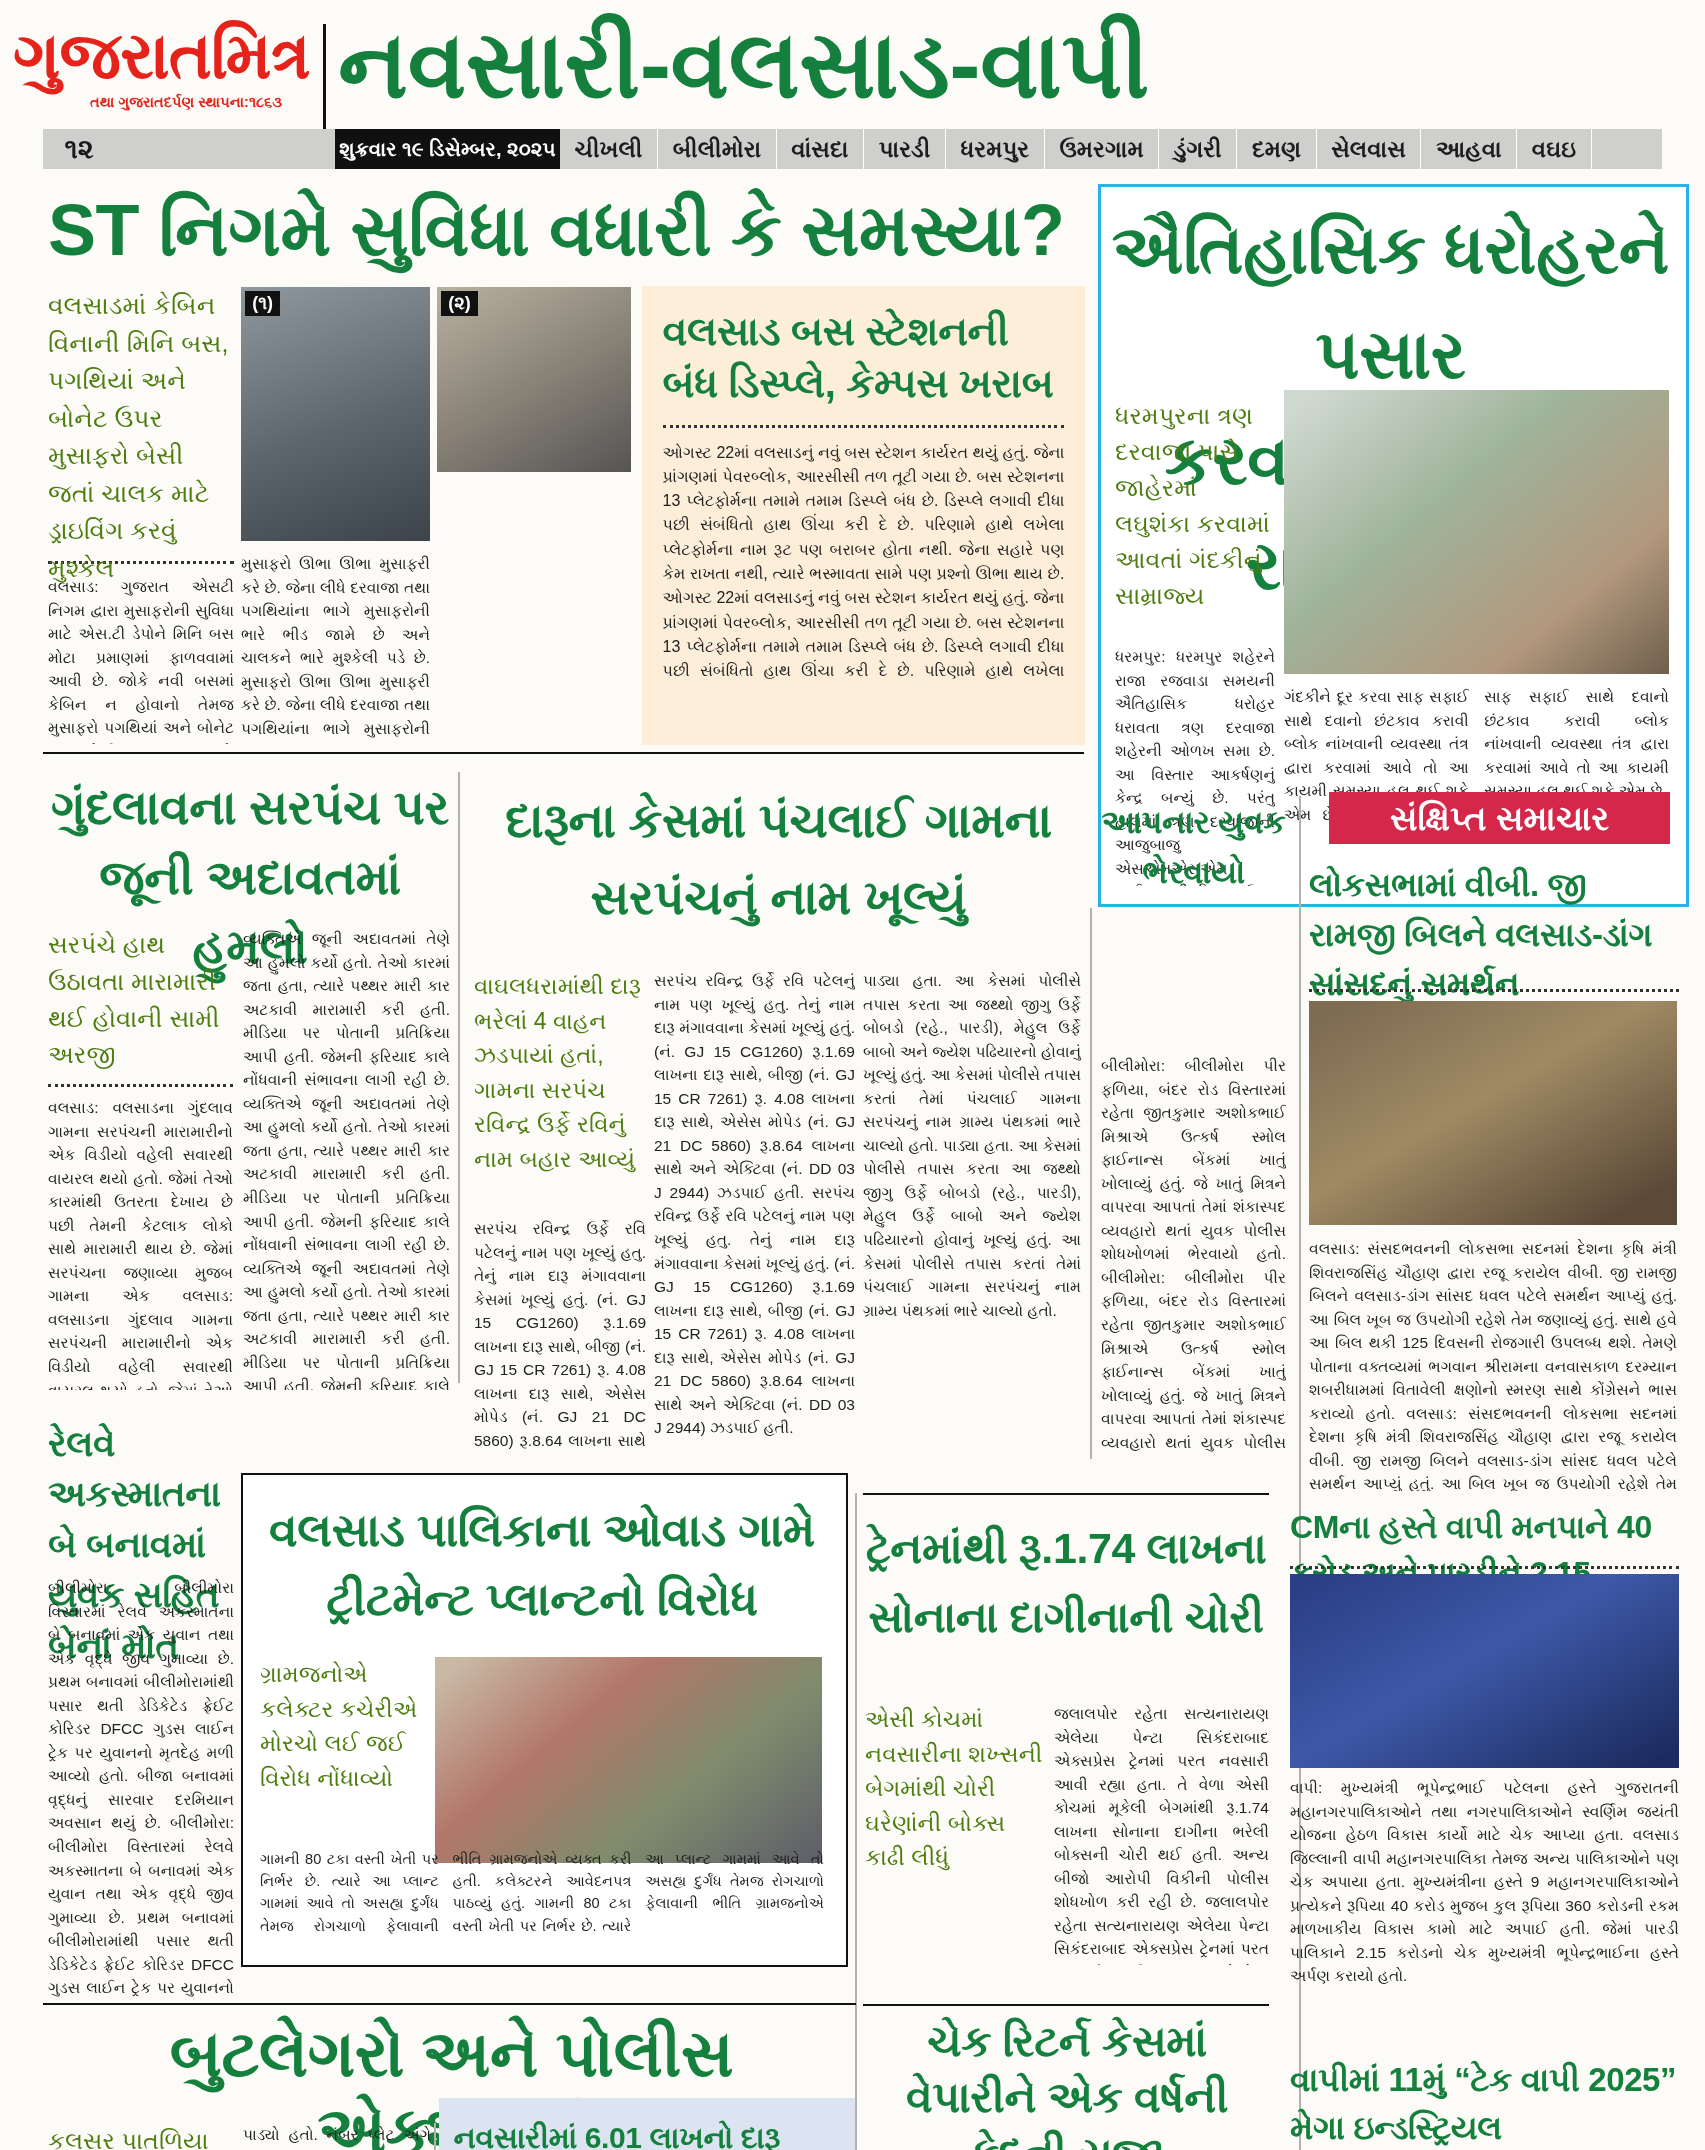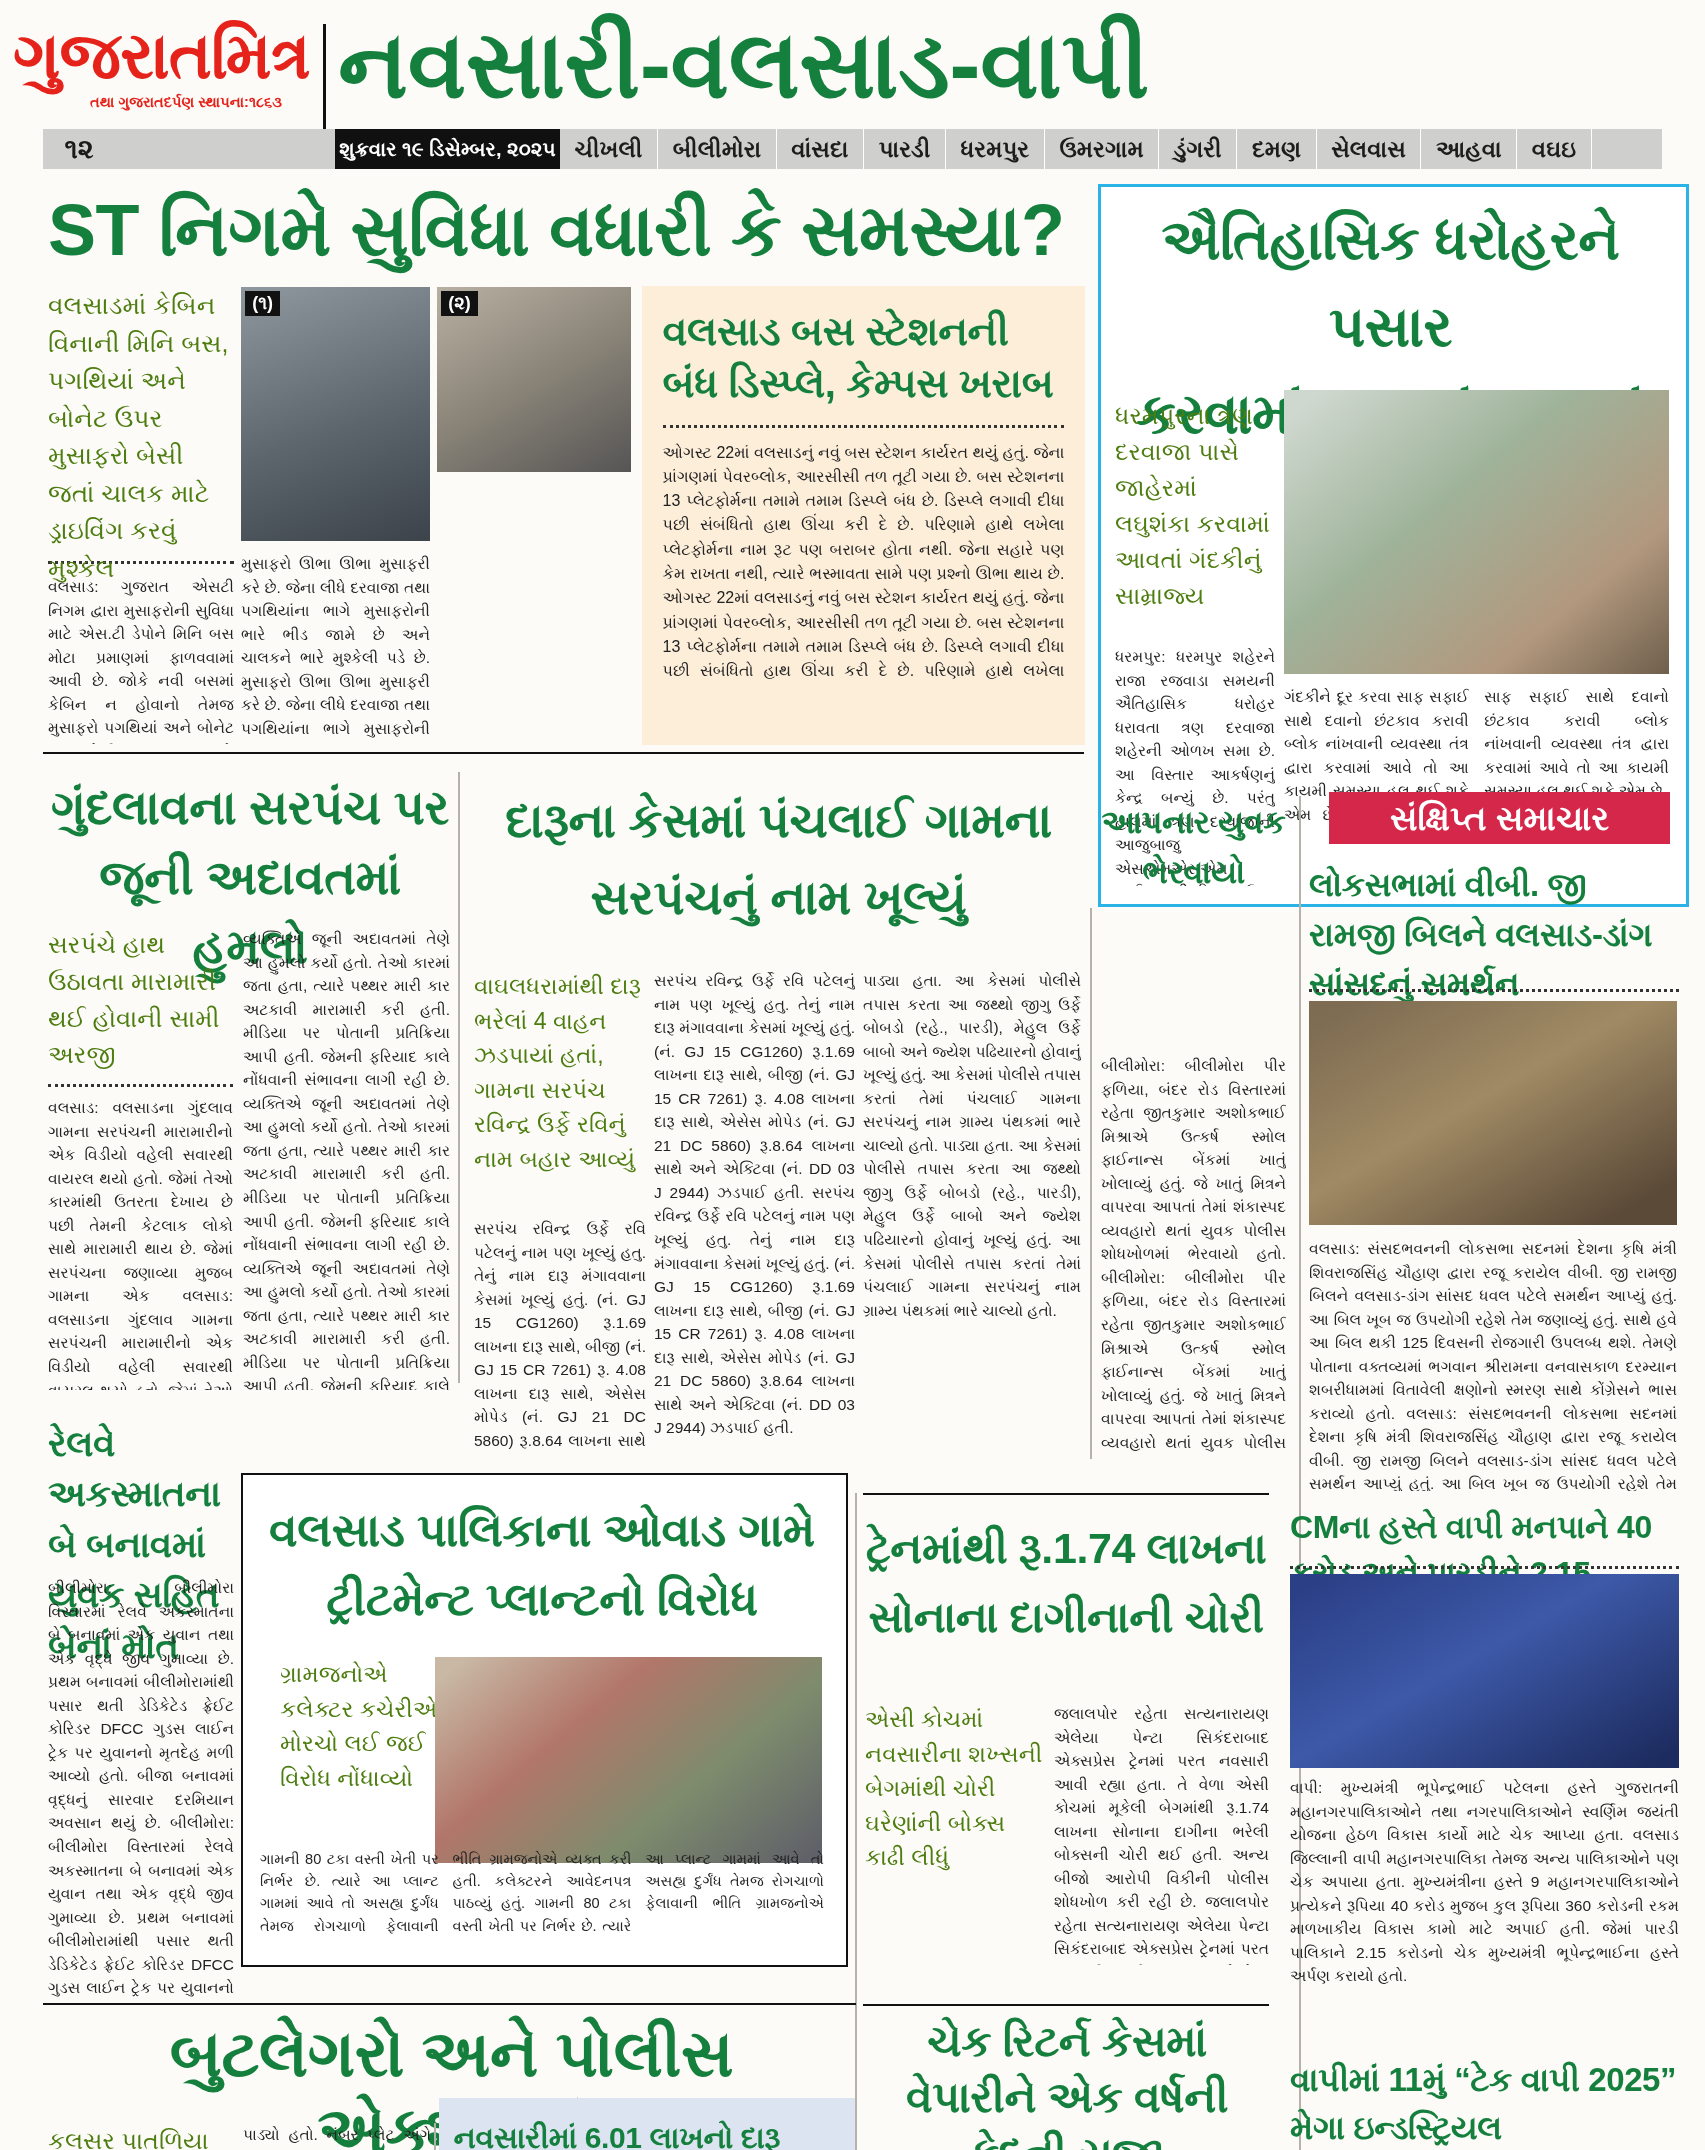--- a/index.html
+++ b/index.html
@@ -65,21 +65,21 @@
     <span class="tag">(૨)</span>
   </div>
 
   <div class="abs" style="left:642px;top:286px;width:443px;height:459px;background:#fdeeda;">
     <div class="hl" style="font-size:40px;margin:19px 20.6px 0 20.6px;line-height:1.3;">વલસાડ બસ સ્ટેશનની બંધ ડિસ્પ્લે, કેમ્પસ ખરાબ</div>
     <div class="dotted" style="margin:15.5px 20.6px 0 20.6px;"></div>
     <div class="body" style="margin:13px 20.6px 0 20.6px;height:241px;overflow:hidden;font-size:16px;">ઓગસ્ટ 22માં વલસાડનું નવું બસ સ્ટેશન કાર્યરત થયું હતું. જેના પ્રાંગણમાં પેવરબ્લોક, આરસીસી તળ તૂટી ગયા છે. બસ સ્ટેશનના 13 પ્લેટફોર્મના તમામે તમામ ડિસ્પ્લે બંધ છે. ડિસ્પ્લે લગાવી દીધા પછી સંબંધિતો હાથ ઊંચા કરી દે છે. પરિણામે હાથે લખેલા પ્લેટફોર્મના નામ રૂટ પણ બરાબર હોતા નથી. જેના સહારે પણ કેમ રાખતા નથી, ત્યારે ભસ્માવતા સામે પણ પ્રશ્નો ઊભા થાય છે. ઓગસ્ટ 22માં વલસાડનું નવું બસ સ્ટેશન કાર્યરત થયું હતું. જેના પ્રાંગણમાં પેવરબ્લોક, આરસીસી તળ તૂટી ગયા છે. બસ સ્ટેશનના 13 પ્લેટફોર્મના તમામે તમામ ડિસ્પ્લે બંધ છે. ડિસ્પ્લે લગાવી દીધા પછી સંબંધિતો હાથ ઊંચા કરી દે છે. પરિણામે હાથે લખેલા પ્લેટફોર્મના નામ રૂટ પણ બરાબર હોતા નથી. જેના સહારે પણ કેમ રાખતા નથી, ત્યારે ભસ્માવતા સામે પણ પ્રશ્નો ઊભા થાય છે.</div>
   </div>
 
   <div class="abs" style="left:1098px;top:184px;width:585px;height:717px;border:3px solid #29b3e6;background:#fff;"></div>
-  <div class="abs hl center" style="left:1110px;top:197px;width:561px;font-size:56px;line-height:1.55;">
+  <div class="abs hl center" style="left:1110px;top:197px;width:561px;font-size:68px;line-height:1.55;">
     <div>ઐતિહાસિક ધરોહરને પસાર</div>
     <div>કરવામાં નાક બંધ રાખવું પડે !</div>
   </div>
   <div class="abs kicker" style="left:1115px;top:398px;width:160px;height:241px;font-size:24px;">ધરમપુરના ત્રણ દરવાજા પાસે જાહેરમાં લઘુશંકા કરવામાં આવતાં ગંદકીનું સામ્રાજ્ય</div>
   <div class="abs body" style="left:1115px;top:645px;width:160px;height:241px;overflow:hidden;">ધરમપુર: ધરમપુર શહેરને રાજા રજવાડા સમયની ઐતિહાસિક ધરોહર ધરાવતા ત્રણ દરવાજા શહેરની ઓળખ સમા છે. આ વિસ્તાર આકર્ષણનું કેન્દ્ર બન્યું છે. પરંતુ હાલમાં ત્રણ દરવાજાની આજુબાજુ એસએમએસએમ હાઈસ્કૂલની દિવાલ ઉપર તથા ત્રણ દરવાજા પાસે કેટલાક દુકાનદારો, રાહદારીઓ જાહેરમાં લઘુશંકા કરવામાં આવતાં ગંદકીનું સામ્રાજ્ય જોવા મળે છે.</div>
   <div class="abs photo" style="left:1284px;top:390px;width:385px;height:284px;background:linear-gradient(140deg,#cfd8cf 5%,#9fb39a 40%,#b2987e 75%,#6f5f4c);"></div>
   <div class="abs body" style="left:1284px;top:685px;width:385px;height:202px;overflow:hidden;column-count:2;column-gap:15.5px;">ગંદકીને દૂર કરવા સાફ સફાઈ સાથે દવાનો છંટકાવ કરાવી બ્લોક નાંખવાની વ્યવસ્થા તંત્ર દ્વારા કરવામાં આવે તો આ કાયમી સમસ્યા હલ થઈ શકે એમ છે. ગંદકીને દૂર કરવા સાફ સફાઈ સાથે દવાનો છંટકાવ કરાવી બ્લોક નાંખવાની વ્યવસ્થા તંત્ર દ્વારા કરવામાં આવે તો આ કાયમી સમસ્યા હલ થઈ શકે એમ છે.</div>
 
   <div class="abs hrule" style="left:43px;top:752px;width:1041px;"></div>
 
@@ -114,21 +114,21 @@
   <div class="abs photo" style="left:1290px;top:1574px;width:389px;height:194px;background:linear-gradient(150deg,#2b3f86 5%,#3d59a8 45%,#1d2c60 95%);"></div>
   <div class="abs body" style="left:1290px;top:1776px;width:389px;height:267px;overflow:hidden;">વાપી: મુખ્યમંત્રી ભૂપેન્દ્રભાઈ પટેલના હસ્તે ગુજરાતની મહાનગરપાલિકાઓને તથા નગરપાલિકાઓને સ્વર્ણિમ જયંતી યોજના હેઠળ વિકાસ કાર્યો માટે ચેક આપ્યા હતા. વલસાડ જિલ્લાની વાપી મહાનગરપાલિકા તેમજ અન્ય પાલિકાઓને પણ ચેક અપાયા હતા. મુખ્યમંત્રીના હસ્તે 9 મહાનગરપાલિકાઓને પ્રત્યેકને રૂપિયા 40 કરોડ મુજબ કુલ રૂપિયા 360 કરોડની રકમ માળખાકીય વિકાસ કામો માટે અપાઈ હતી. જેમાં પારડી પાલિકાને 2.15 કરોડનો ચેક મુખ્યમંત્રી ભૂપેન્દ્રભાઈના હસ્તે અર્પણ કરાયો હતો.</div>
 
   <div class="abs hl" style="left:1290px;top:2056px;width:389px;font-size:33px;line-height:1.45;">વાપીમાં 11મું “ટેક વાપી 2025” મેગા ઇન્ડસ્ટ્રિયલ એક્ઝિબિશન ખુલ્લું મૂકાયું</div>
 
   <div class="abs hl" style="left:48px;top:1419px;width:186px;font-size:36px;line-height:1.4;">રેલવે અકસ્માતના બે બનાવમાં યુવક સહિત બેનાં મોત</div>
   <div class="abs body" style="left:48px;top:1576px;width:186px;height:422px;overflow:hidden;">બીલીમોરા: બીલીમોરા વિસ્તારમાં રેલવે અકસ્માતના બે બનાવમાં એક યુવાન તથા એક વૃદ્ધે જીવ ગુમાવ્યા છે. પ્રથમ બનાવમાં બીલીમોરામાંથી પસાર થતી ડેડિકેટેડ ફ્રેઈટ કોરિડર DFCC ગુડસ લાઈન ટ્રેક પર યુવાનનો મૃતદેહ મળી આવ્યો હતો. બીજા બનાવમાં વૃદ્ધનું સારવાર દરમિયાન અવસાન થયું છે. બીલીમોરા: બીલીમોરા વિસ્તારમાં રેલવે અકસ્માતના બે બનાવમાં એક યુવાન તથા એક વૃદ્ધે જીવ ગુમાવ્યા છે. પ્રથમ બનાવમાં બીલીમોરામાંથી પસાર થતી ડેડિકેટેડ ફ્રેઈટ કોરિડર DFCC ગુડસ લાઈન ટ્રેક પર યુવાનનો મૃતદેહ મળી આવ્યો હતો. બીજા બનાવમાં વૃદ્ધનું સારવાર દરમિયાન અવસાન થયું છે. બીલીમોરા: બીલીમોરા વિસ્તારમાં રેલવે અકસ્માતના બે બનાવમાં એક યુવાન તથા એક વૃદ્ધે જીવ ગુમાવ્યા છે. પ્રથમ બનાવમાં બીલીમોરામાંથી પસાર થતી ડેડિકેટેડ ફ્રેઈટ કોરિડર DFCC ગુડસ લાઈન ટ્રેક પર યુવાનનો મૃતદેહ મળી આવ્યો હતો. બીજા બનાવમાં વૃદ્ધનું સારવાર દરમિયાન અવસાન થયું છે.</div>
 
   <div class="abs" style="left:241px;top:1473px;width:603px;height:490px;border:2.6px solid #111;background:#fff;"></div>
   <div class="abs hl center" style="left:258px;top:1496px;width:568px;font-size:46px;line-height:1.5;">વલસાડ પાલિકાના ઓવાડ ગામે ટ્રીટમેન્ટ પ્લાન્ટનો વિરોધ</div>
-  <div class="abs kicker" style="left:260px;top:1657px;width:169px;height:176px;font-size:23px;margin-left:20px;">ગ્રામજનોએ કલેક્ટર કચેરીએ મોરચો લઈ જઈ વિરોધ નોંધાવ્યો</div>
+  <div class="abs kicker" style="left:260px;top:1657px;width:169px;height:176px;font-size:23px;">ગ્રામજનોએ કલેક્ટર કચેરીએ મોરચો લઈ જઈ વિરોધ નોંધાવ્યો</div>
   <div class="abs photo" style="left:435px;top:1657px;width:387px;height:206px;background:linear-gradient(140deg,#c8b8a4 5%,#b2766a 35%,#7e8c6d 65%,#5d5d68);"></div>
   <div class="abs body" style="left:260px;top:1848px;width:564px;height:102px;overflow:hidden;column-count:3;column-gap:13.8px;font-size:14.6px;">ગામની 80 ટકા વસ્તી ખેતી પર નિર્ભર છે. ત્યારે આ પ્લાન્ટ ગામમાં આવે તો અસહ્ય દુર્ગંધ તેમજ રોગચાળો ફેલાવાની ભીતિ ગ્રામજનોએ વ્યક્ત કરી હતી. કલેક્ટરને આવેદનપત્ર પાઠવ્યું હતું. ગામની 80 ટકા વસ્તી ખેતી પર નિર્ભર છે. ત્યારે આ પ્લાન્ટ ગામમાં આવે તો અસહ્ય દુર્ગંધ તેમજ રોગચાળો ફેલાવાની ભીતિ ગ્રામજનોએ વ્યક્ત કરી હતી. કલેક્ટરને આવેદનપત્ર પાઠવ્યું હતું.</div>
 
   <div class="abs vrule" style="left:855px;top:1493px;height:1110px;"></div>
   <div class="abs hrule" style="left:863px;top:1493px;width:406px;"></div>
   <div class="abs hl center" style="left:863px;top:1514px;width:406px;font-size:43px;line-height:1.6;">ટ્રેનમાંથી રૂ.1.74 લાખના સોનાના દાગીનાની ચોરી</div>
   <div class="abs kicker" style="left:865px;top:1702px;width:181px;height:258px;font-size:23px;">એસી કોચમાં નવસારીના શખ્સની બેગમાંથી ચોરી ઘરેણાંની બોક્સ કાઢી લીધું</div>
   <div class="abs body" style="left:1054px;top:1702px;width:215px;height:263px;overflow:hidden;">જલાલપોર રહેતા સત્યનારાયણ એલેયા પેન્ટા સિકંદરાબાદ એક્સપ્રેસ ટ્રેનમાં પરત નવસારી આવી રહ્યા હતા. તે વેળા એસી કોચમાં મૂકેલી બેગમાંથી રૂ.1.74 લાખના સોનાના દાગીના ભરેલી બોક્સની ચોરી થઈ હતી. અન્ય બીજો આરોપી વિકીની પોલીસ શોધખોળ કરી રહી છે. જલાલપોર રહેતા સત્યનારાયણ એલેયા પેન્ટા સિકંદરાબાદ એક્સપ્રેસ ટ્રેનમાં પરત નવસારી આવી રહ્યા હતા. તે વેળા એસી કોચમાં મૂકેલી બેગમાંથી રૂ.1.74 લાખના સોનાના દાગીના ભરેલી બોક્સની ચોરી થઈ હતી. અન્ય બીજો આરોપી વિકીની પોલીસ શોધખોળ કરી રહી છે.</div>
 
   <div class="abs hrule" style="left:43px;top:2003px;width:813px;"></div>

